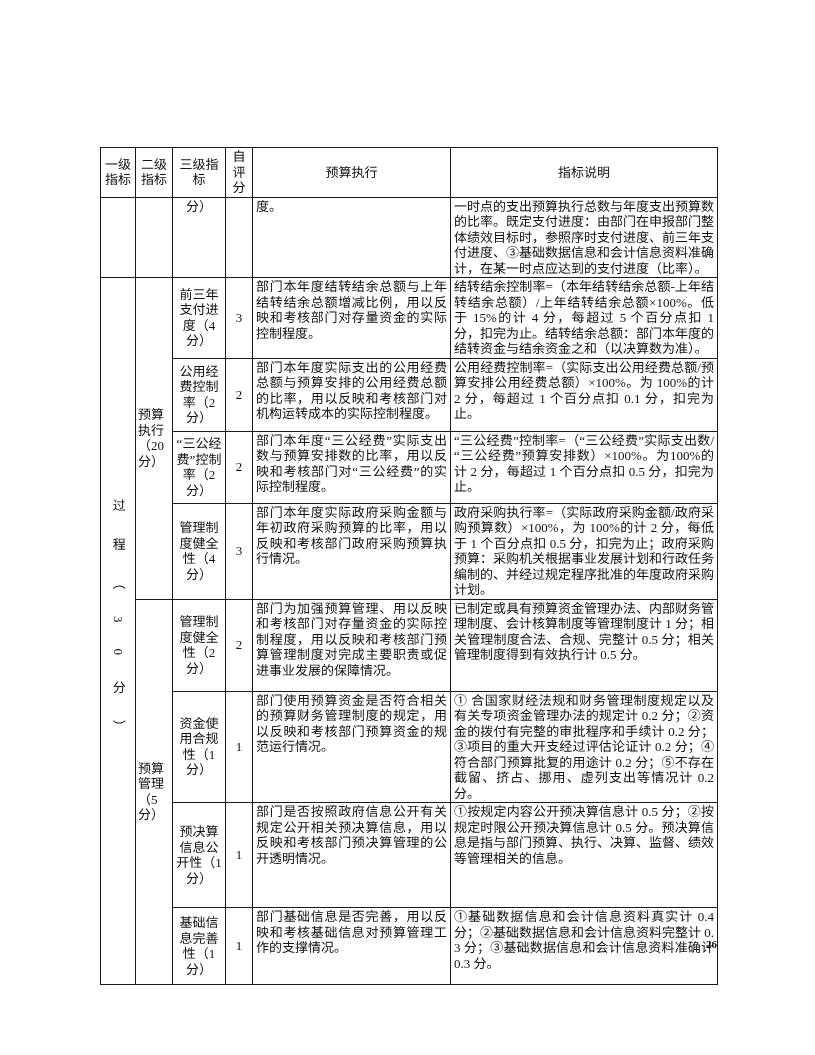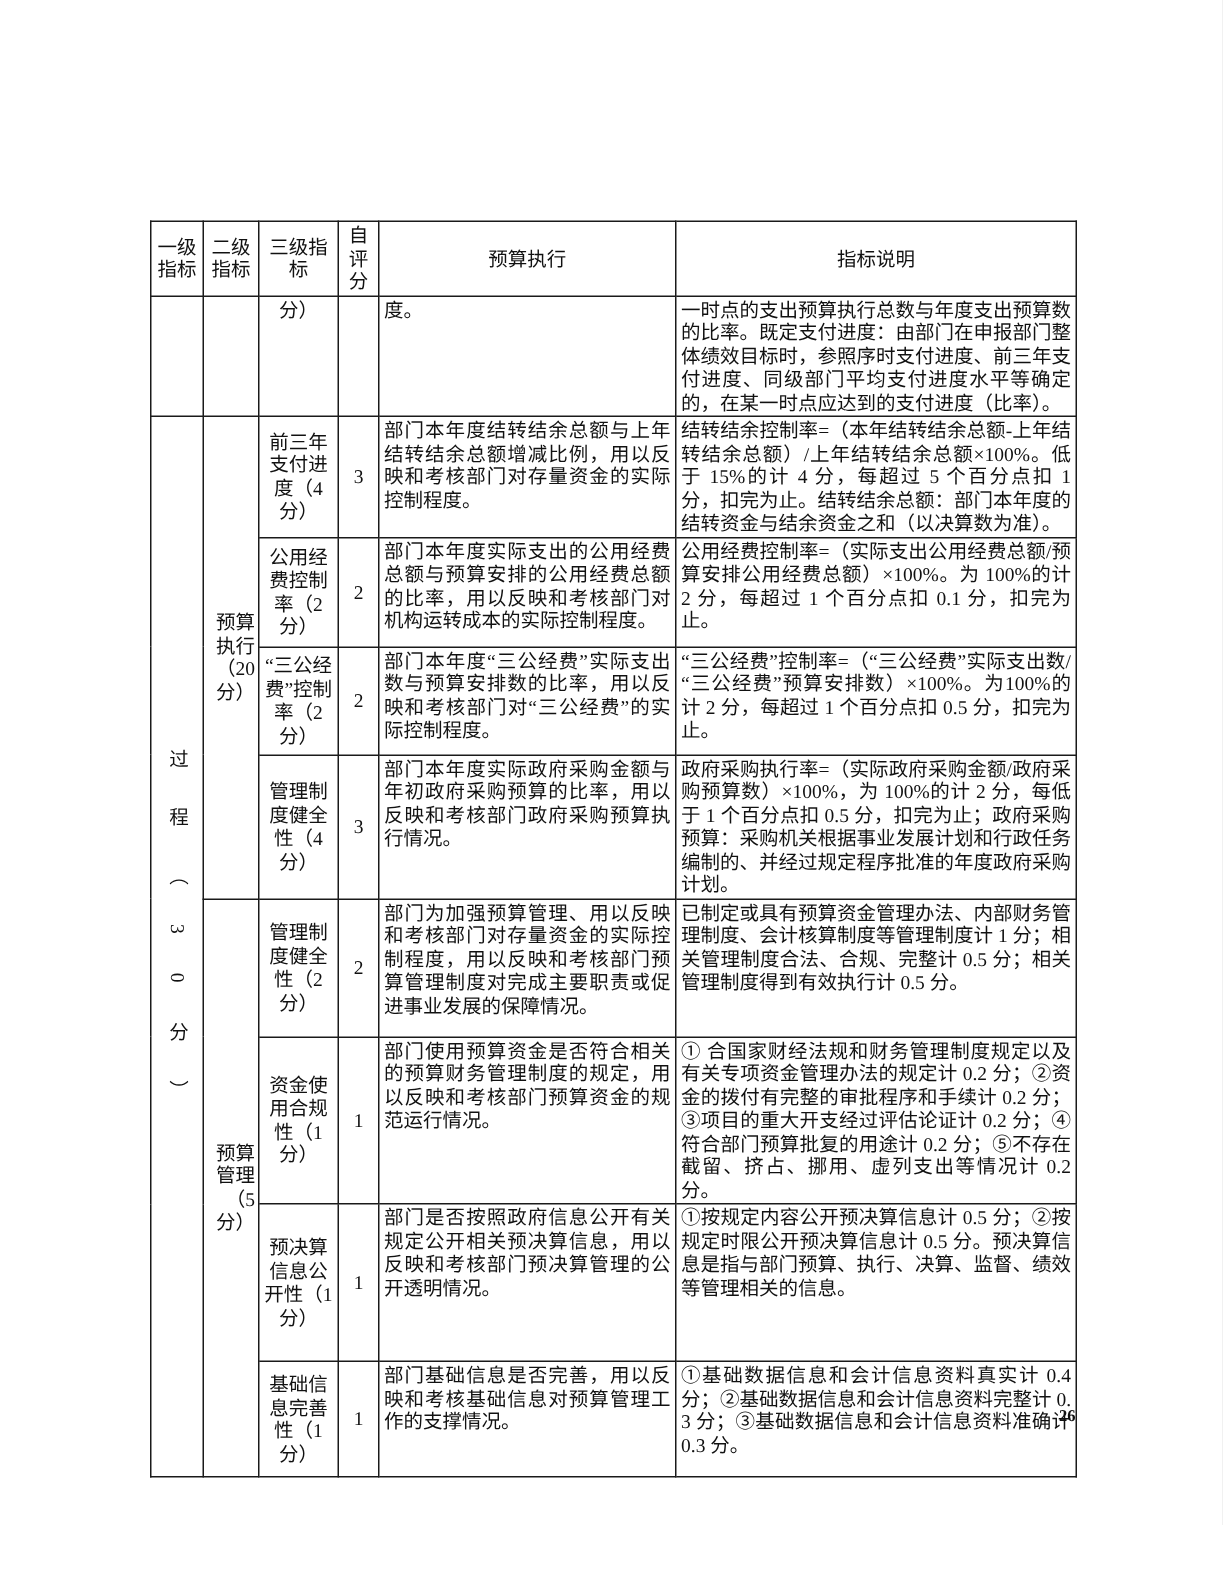--- a/index.html
+++ b/index.html
@@ -43,21 +43,21 @@
   tr.r7 { height: 100px; }
   tr.r8 { height: 105px; }
   tr.r9 { height: 77px; }
   td.c-l1 { text-align: center; vertical-align: middle; padding: 0; }
   td.c-l1 .v-text {
     display: inline-block;
     writing-mode: vertical-rl;
     text-orientation: mixed;
     letter-spacing: 26px;
   }
-  td.c-l2 { text-align: right; vertical-align: middle; padding: 1px 2px; }
+  td.c-l2 { text-align: left; vertical-align: middle; padding: 1px 2px; }
   td.c-l3 { text-align: center; vertical-align: middle; padding: 1px 2px; }
   td.c-score { text-align: center; vertical-align: middle; }
   td.c-explain, td.c-note { text-align: justify; vertical-align: top; }
   tr.r1 td { vertical-align: top; }
   .page-number {
     position: absolute;
     left: 100px;
     top: 938px;
     width: 617px;
     text-align: right;
@@ -89,21 +89,21 @@
         <th>指标说明</th>
       </tr>
     </thead>
     <tbody>
       <tr class="r1">
         <td class="c-l1"></td>
         <td class="c-l2"></td>
         <td class="c-l3">分）</td>
         <td class="c-score"></td>
         <td class="c-explain">度。</td>
-        <td class="c-note">一时点的支出预算执行总数与年度支出预算数的比率。既定支付进度：由部门在申报部门整体绩效目标时，参照序时支付进度、前三年支付进度、同级部门平均支付进度水平等确定的，在某一时点应达到的支付进度（比率）。</td>
+        <td class="c-note">一时点的支出预算执行总数与年度支出预算数的比率。既定支付进度：由部门在申报部门整体绩效目标时，参照序时支付进度、前三年支付进度、③基础数据信息和会计信息资料准确计，在某一时点应达到的支付进度（比率）。</td>
       </tr>
       <tr class="r2">
         <td class="c-l1" rowspan="8">
           <span class="v-text">过程（30分）</span>
         </td>
         <td class="c-l2" rowspan="4">预算执行（20分）</td>
         <td class="c-l3">前三年支付进度（4分）</td>
         <td class="c-score">3</td>
         <td class="c-explain">部门本年度结转结余总额与上年结转结余总额增减比例，用以反映和考核部门对存量资金的实际控制程度。</td>
         <td class="c-note">结转结余控制率=（本年结转结余总额-上年结转结余总额）/上年结转结余总额×100%。低于 15%的计 4 分，每超过 5 个百分点扣 1 分，扣完为止。结转结余总额：部门本年度的结转资金与结余资金之和（以决算数为准）。</td>

